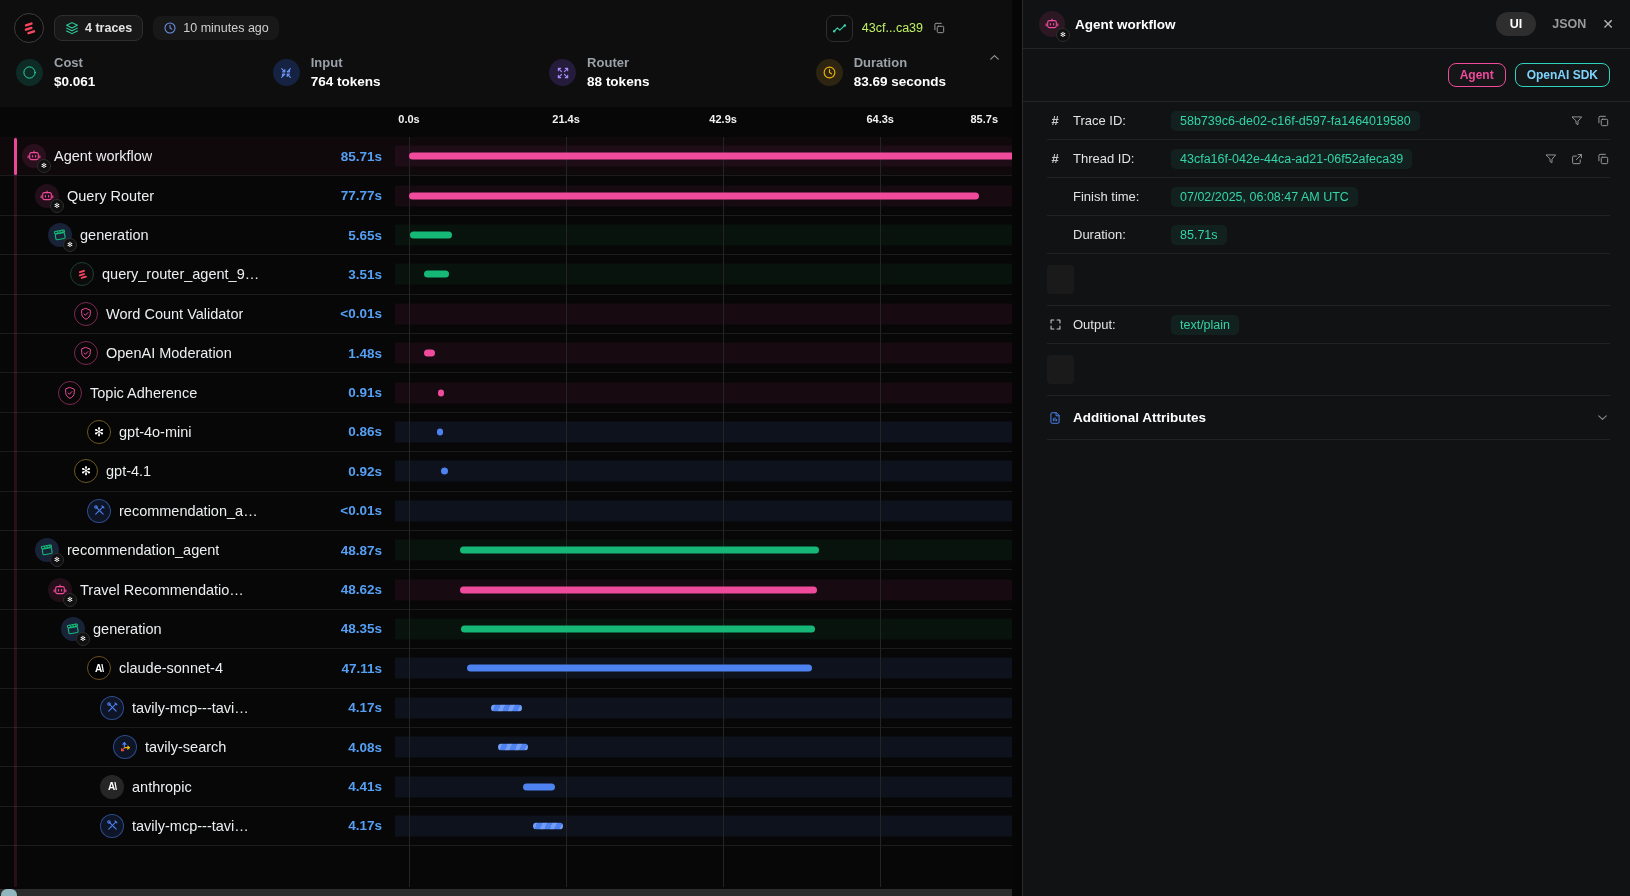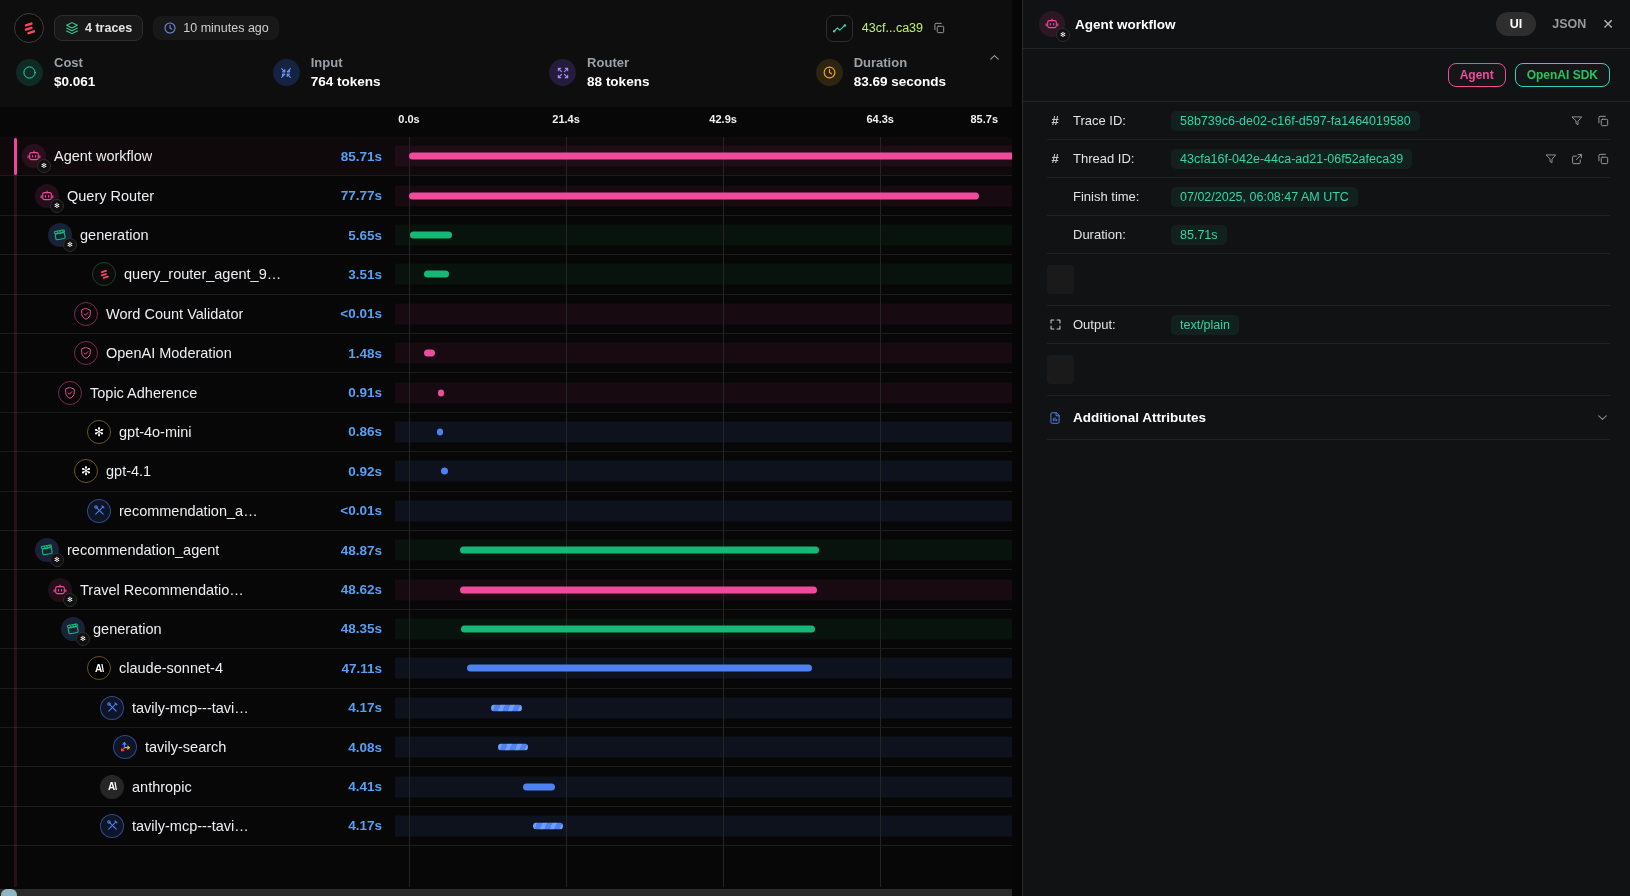--- a/index.html
+++ b/index.html
@@ -284,21 +284,21 @@
             </span>
             <span class="wf-name">generation</span>
             <span class="wf-dur">5.65s</span>
           </div>
           <div class="wf-right">
             <div class="wf-track tint-green"></div>
             <div class="wf-bar bar-green" style="left: 15.466px; width: 41.4145px;"></div>
           </div>
         </div>
         <div class="wf-row">
-          <div class="wf-left" style="padding-left: 92px;">
+          <div class="wf-left" style="padding-left: 70px;">
             <span class="ic-wrap ic-laminar">
               <svg width="13" height="13" viewBox="0 0 24 24">
                 <g transform="rotate(-18 12 12)" fill="#fb4560">
                   <rect x="7" y="4.6" width="11.5" height="3.4" rx="1.7"></rect>
                   <rect x="5" y="10.3" width="11.5" height="3.4" rx="1.7"></rect>
                   <rect x="7" y="16" width="11.5" height="3.4" rx="1.7"></rect>
                 </g>
               </svg>
             </span>
             <span class="wf-name">query_router_agent_9…</span>
@@ -583,21 +583,21 @@
         </span>
       <span class="rp-title-name">Agent workflow</span>
       <div class="rp-title-right">
         <span class="ui-pill">UI</span>
         <span class="json-lbl">JSON</span>
         <span class="close-x">✕</span>
       </div>
     </div>
     <div class="rp-tags" id="tagsRow">
         <span class="tag" style="color: rgb(239, 74, 155); border: 1px solid rgb(239, 74, 155);">Agent</span>
-        <span class="tag" style="color: #22c55e; border: 1px solid rgb(47, 212, 192);">OpenAI SDK</span>
+        <span class="tag" style="color: #7dd3fc; border: 1px solid rgb(47, 212, 192);">OpenAI SDK</span>
       </div>
     <div class="rp-body" id="fieldsBox">
         <div class="f-row">
           <span class="f-icon">
             <span style="font-weight:700;">#</span>
           </span>
           <span class="f-label">Trace ID:</span>
           <span class="f-chip">58b739c6-de02-c16f-d597-fa1464019580</span>
           <span class="f-actions">
             <span class="icon-btn">

